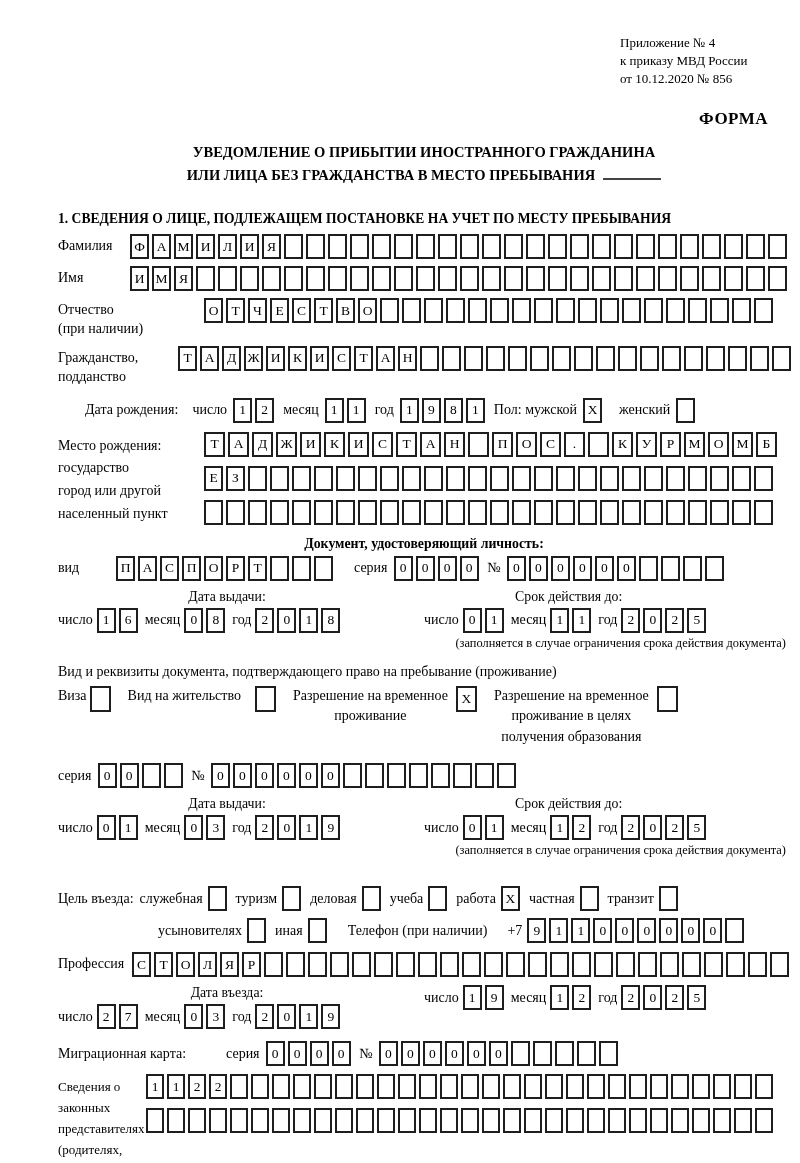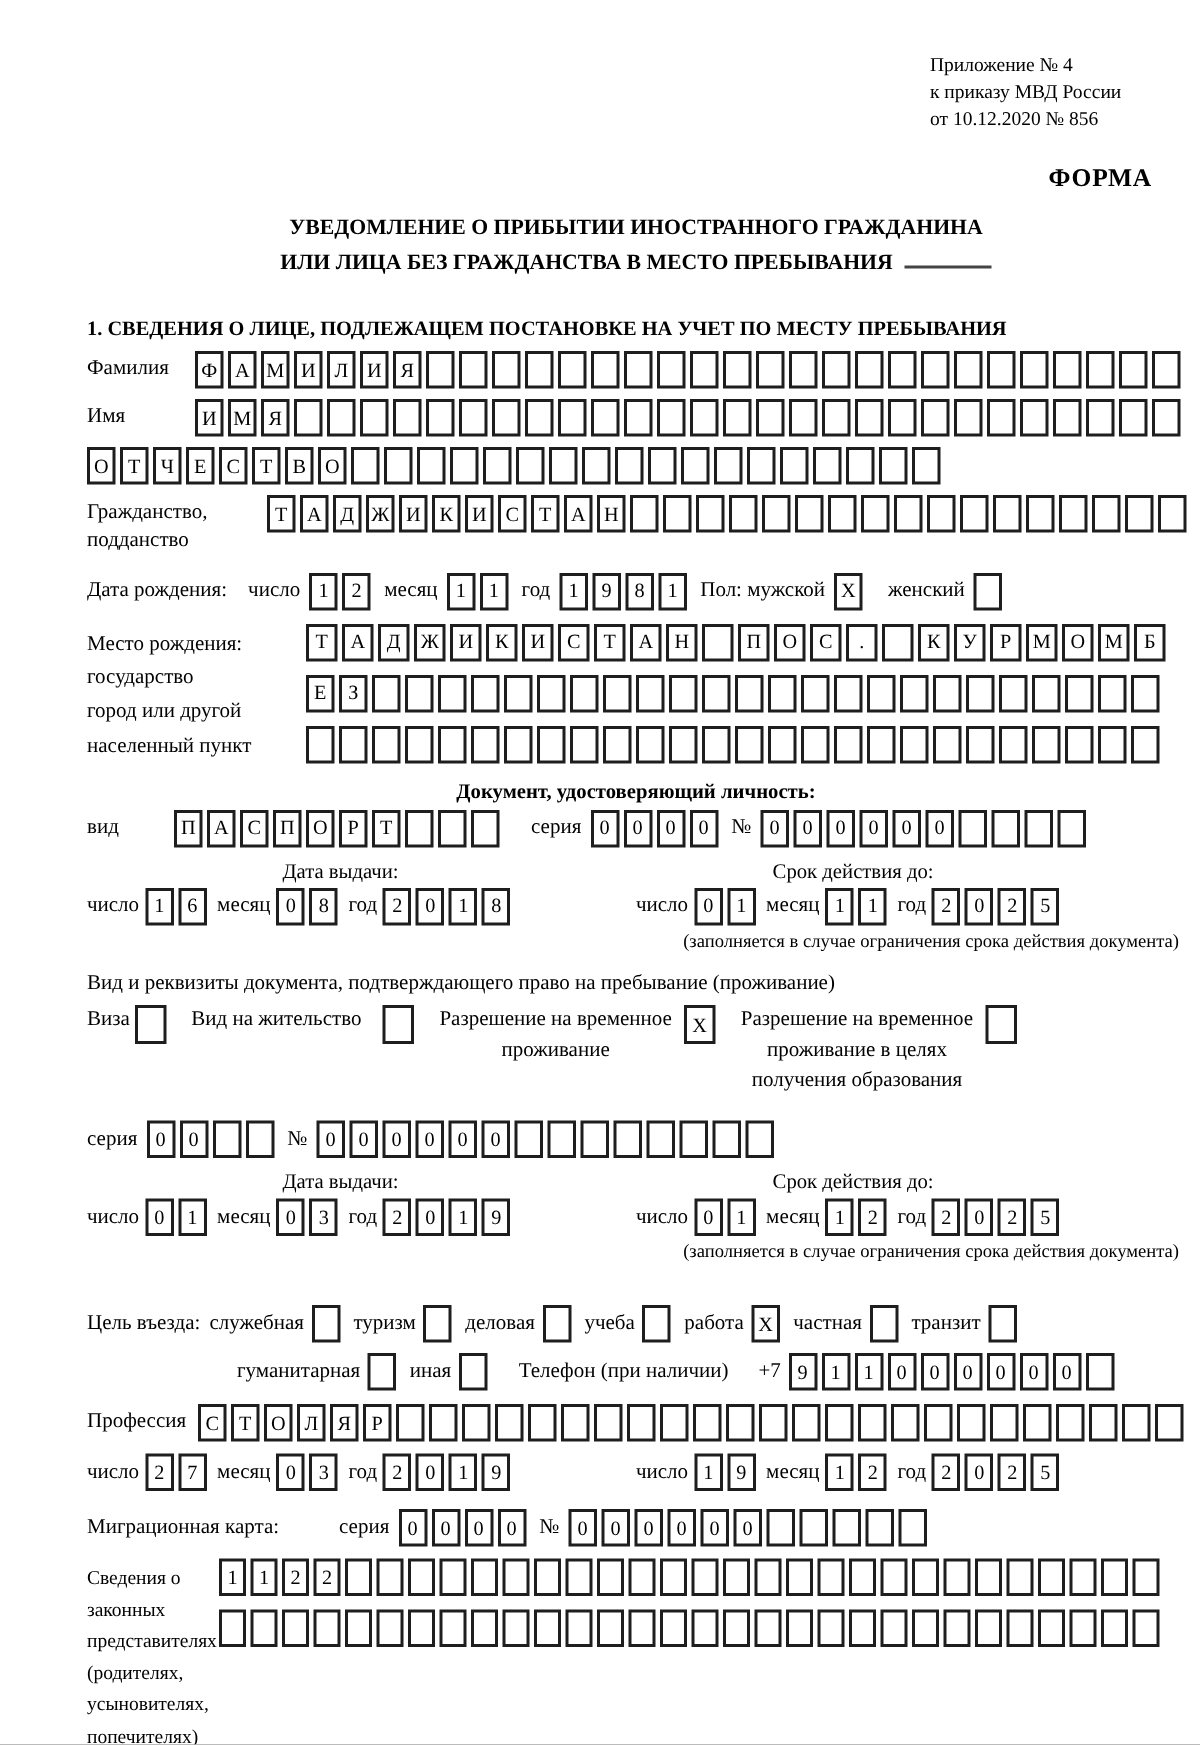--- a/index.html
+++ b/index.html
@@ -150,20 +150,22 @@
         <span class="cell"></span>
         <span class="cell"></span>
         <span class="cell"></span>
         <span class="cell"></span>
         <span class="cell"></span>
         <span class="cell"></span>
       </div>
   </div>
 
   <div class="frow">
+    <div class="flabel lw145">Отчество
+(при наличии)</div>
     <div class="cells">
         <span class="cell">О</span>
         <span class="cell">Т</span>
         <span class="cell">Ч</span>
         <span class="cell">Е</span>
         <span class="cell">С</span>
         <span class="cell">Т</span>
         <span class="cell">В</span>
         <span class="cell">О</span>
         <span class="cell"></span>
@@ -215,21 +217,21 @@
         <span class="cell"></span>
         <span class="cell"></span>
         <span class="cell"></span>
         <span class="cell"></span>
         <span class="cell"></span>
         <span class="cell"></span>
         <span class="cell"></span>
       </div>
   </div>
 
-  <div class="frow inl" style="margin-top:11px;">
+  <div class="frow inl" style="margin-top:11px;margin-left:27px;">
     <span>Дата рождения:</span>
     <span style="width:14px;"></span>
     <span>число</span>
     <span class="cells">
         <span class="cell">1</span>
         <span class="cell">2</span>
       </span>
     <span>месяц</span>
     <span class="cells">
         <span class="cell">1</span>
@@ -582,21 +584,21 @@
       </span>
     <span class="itm" style="margin-right:0;">
         <span>транзит</span>
         <span class="cells">
           <span class="cell"></span>
         </span>
       </span>
   </div>
   <div class="purp purp2">
     <span class="itm">
-        <span>гуманитарная</span>
+        <span>усыновителях</span>
         <span class="cells">
           <span class="cell"></span>
         </span>
       </span>
     <span class="itm">
         <span>иная</span>
         <span class="cells">
           <span class="cell"></span>
         </span>
       </span>
@@ -651,20 +653,21 @@
         <span class="cell"></span>
         <span class="cell"></span>
         <span class="cell"></span>
         <span class="cell"></span>
         <span class="cell"></span>
       </div>
   </div>
 
   <div class="daterow">
     <div class="dg dg-left">
+      <div class="dg-head">Дата въезда:</div>
       <div class="dg-body">
         <span>число</span>
         <span class="cells">
             <span class="cell">2</span>
             <span class="cell">7</span>
           </span>
         <span>месяц</span>
         <span class="cells">
             <span class="cell">0</span>
             <span class="cell">3</span>

